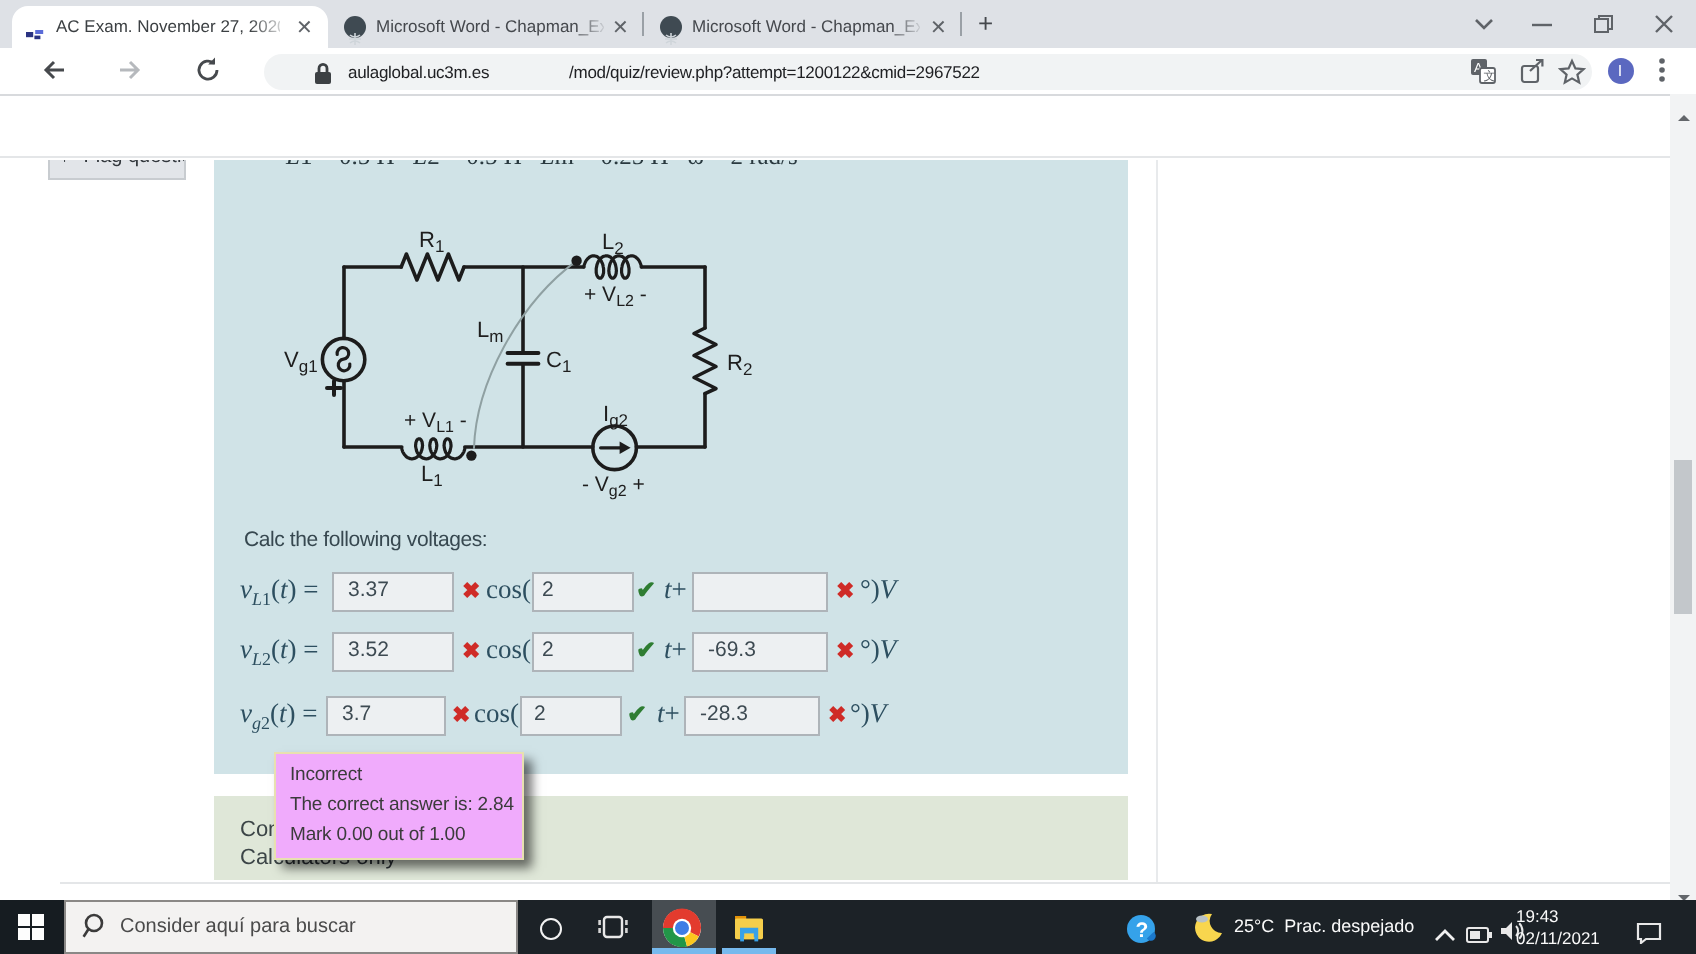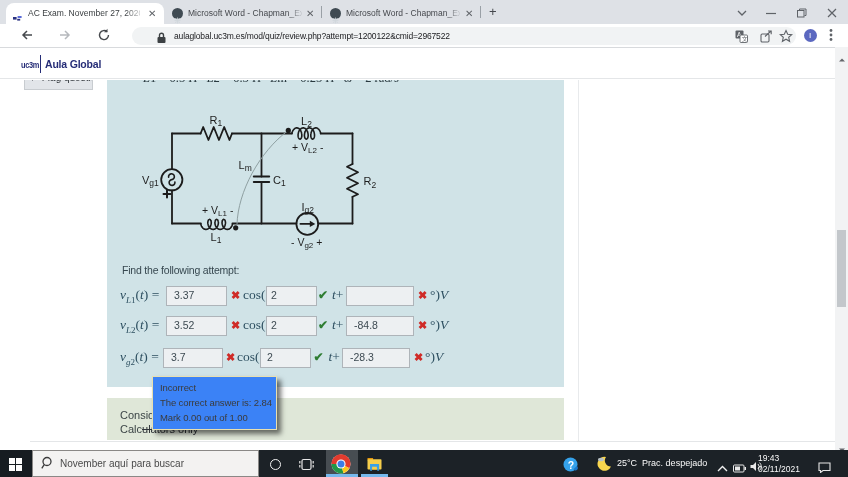--- a/index.html
+++ b/index.html
@@ -67,21 +67,21 @@
       </svg></div>
   <div class="abs" style="left:97px;top:28px;width:14px;height:14px;"><svg width="14" height="14">
         <path d="M11.5,7 a4.5,4.5 0 1 1 -1.4,-3.2" stroke="#46494d" stroke-width="1.4" fill="none"></path>
         <path d="M10.5,0.8 v3.4 h-3.4 z" fill="#46494d"></path>
       </svg></div>
   <div class="abs" style="left:132px;top:26.5px;width:664px;height:18.5px;background:#f1f3f4;border-radius:10px;"></div>
   <div class="abs" style="left:156px;top:30px;width:11px;height:12px;"><svg width="11" height="12">
         <rect x="1.5" y="5" width="8" height="6" rx="1" fill="#3c4043"></rect>
         <path d="M3.5,5 v-1.8 a2,2 0 0 1 4,0 V5" stroke="#3c4043" stroke-width="1.4" fill="none"></path>
       </svg></div>
-  <div class="abs" style="left:174px;top:30.5px;font-size:8.5px;letter-spacing:-0.15px;color:#202124;">aulaglobal.uc3m.es<span style="color:#202124;">/mod/quiz/review.php?attempt=1200122&amp;cmid=2967522</span></div>
+  <div class="abs" style="left:174px;top:30.5px;font-size:8.5px;letter-spacing:-0.15px;color:#202124;">aulaglobal.uc3m.es<span style="color:#202124;margin-left:40px;">/mod/quiz/review.php?attempt=1200122&amp;cmid=2967522</span></div>
 
   <div class="abs" style="left:735px;top:29px;width:13px;height:13px;"><svg width="13" height="13">
         <rect x="0.5" y="0.5" width="8" height="8" rx="1" fill="#5f6368"></rect>
         <text x="2" y="7" font-size="6.5" fill="#fff" font-family="Liberation Sans">A</text>
         <rect x="5" y="5" width="7.5" height="7.5" rx="1" fill="#fff" stroke="#5f6368" stroke-width="0.9"></rect>
         <text x="6.8" y="11.2" font-size="6" fill="#5f6368" font-family="Liberation Sans">文</text>
       </svg></div>
   <div class="abs" style="left:760px;top:29px;width:13px;height:13px;"><svg width="13" height="13">
         <rect x="1" y="4" width="8" height="8" rx="1.2" stroke="#5f6368" stroke-width="1.1" fill="none"></rect>
         <path d="M5,6.5 L11,1 M8,1 h3.2 v3.2" stroke="#5f6368" stroke-width="1.1" fill="none"></path>
@@ -92,25 +92,20 @@
   <div class="abs" style="left:803.5px;top:28.5px;width:13px;height:13px;border-radius:50%;background:#5b68c0;color:#fff;font-size:8px;text-align:center;line-height:13px;">I</div>
   <div class="abs" style="left:829px;top:28px;width:4px;height:14px;"><svg width="4" height="14">
         <circle cx="2" cy="2.5" r="1.4" fill="#5f6368"></circle>
         <circle cx="2" cy="7" r="1.4" fill="#5f6368"></circle>
         <circle cx="2" cy="11.5" r="1.4" fill="#5f6368"></circle>
       </svg></div>
 
   <div class="abs" style="left:0;top:47px;width:848px;height:403px;background:#fff;border-top:1px solid #d8dadd;"></div>
 
   <div class="abs" style="left:0;top:48px;width:835px;height:31px;background:#fff;border-bottom:1px solid #e4e6e8;"></div>
-  <div class="abs" style="left:20px;top:55px;width:160px;height:20px;color:#262d77;">
-    <span style="position:absolute;left:1px;top:4px;font-size:9.5px;font-weight:bold;letter-spacing:-0.4px;transform:scaleX(0.78);transform-origin:left center;">uc3m</span>
-    <span style="position:absolute;left:20px;top:0px;width:1.3px;height:18px;background:#262d77;"></span>
-    <span style="position:absolute;left:25px;top:3px;font-size:10.5px;font-weight:bold;letter-spacing:-0.2px;">Aula Global</span>
-  </div>
 
   <div class="abs" style="left:24px;top:80px;width:69px;height:9.5px;background:#e2e5e9;border:1px solid #c8ccd0;border-top:none;overflow:hidden;">
     <span style="position:absolute;left:5px;top:-8px;font-size:10px;color:#33383d;white-space:nowrap;">⚑ Flag question</span>
   </div>
 
   <div class="abs" style="left:107px;top:80px;width:457px;height:307px;background:#d0e3e7;overflow:hidden;">
 
     <div style="position:absolute;left:36px;top:-9px;font-size:12.5px;color:#2a3a40;font-family:'Liberation Serif',serif;white-space:nowrap;"><i>L</i>1 = 0.5 H &nbsp; <i>L</i>2 = 0.5 H &nbsp; <i>L</i>m = 0.25 H &nbsp; ω = 2 rad/s</div>
 
     <svg style="position:absolute;left:0;top:0;" width="457" height="185" viewBox="0 0 457 185">
@@ -155,21 +150,21 @@
         <text x="166" y="103.5">C<tspan dy="2.5" font-size="8.5">1</tspan></text>
         <text x="256.5" y="105">R<tspan dy="2.5" font-size="8.5">2</tspan></text>
         <text x="95" y="133.5" font-size="10.5">+ V<tspan dy="2.3" font-size="8">L1</tspan><tspan dy="-2.3" font-size="10.5"> -</tspan></text>
         <text x="103.5" y="160.5">L<tspan dy="2.5" font-size="8.5">1</tspan></text>
         <text x="194.5" y="130.5">I<tspan dy="2.5" font-size="8.5">g2</tspan></text>
         <text x="184" y="165.5" font-size="10.5">- V<tspan dy="2.3" font-size="8">g2</tspan><tspan dy="-2.3" font-size="10.5"> +</tspan></text>
         <text x="35" y="103.5">V<tspan dy="2.5" font-size="8.5">g1</tspan></text>
       </g>
     </svg>
 
-    <div style="position:absolute;left:15px;top:184px;font-size:10.5px;letter-spacing:-0.2px;color:#374850;">Find the following attempt:</div>
+    <div style="position:absolute;left:15px;top:184px;font-size:10.5px;letter-spacing:-0.2px;color:#374850;">Calc the following voltages:</div>
 
     <div style="position:absolute;left:0;top:206px;width:494px;height:21px;">
       <span style="position:absolute;left:13px;top:1px;font-family:'Liberation Serif',serif;font-size:13.5px;color:#2d4f60;"><i>v</i><sub style="font-size:9px;"><i>L</i>1</sub>(<i>t</i>) =</span>
       <span style="position:absolute;left:59px;top:0;width:61px;height:20px;background:#edf0f2;border:1px solid #aeb4b9;"></span>
       <span style="position:absolute;left:67px;top:3px;font-size:10.5px;color:#3d4a52;">3.37</span>
       <span style="position:absolute;left:124px;top:3px;font-size:11px;font-weight:bold;color:#cf2b27;">✖</span>
       <span style="position:absolute;left:136px;top:1px;font-family:'Liberation Serif',serif;font-size:13.5px;color:#2d4f60;">cos(</span>
       <span style="position:absolute;left:159px;top:0;width:51px;height:20px;background:#edf0f2;border:1px solid #aeb4b9;"></span>
       <span style="position:absolute;left:164px;top:3px;font-size:10.5px;color:#3d4a52;">2</span>
       <span style="position:absolute;left:211px;top:2px;font-size:12px;font-weight:bold;color:#2e7d32;">✔</span>
@@ -184,21 +179,21 @@
       <span style="position:absolute;left:13px;top:1px;font-family:'Liberation Serif',serif;font-size:13.5px;color:#2d4f60;"><i>v</i><sub style="font-size:9px;"><i>L</i>2</sub>(<i>t</i>) =</span>
       <span style="position:absolute;left:59px;top:0;width:61px;height:20px;background:#edf0f2;border:1px solid #aeb4b9;"></span>
       <span style="position:absolute;left:67px;top:3px;font-size:10.5px;color:#3d4a52;">3.52</span>
       <span style="position:absolute;left:124px;top:3px;font-size:11px;font-weight:bold;color:#cf2b27;">✖</span>
       <span style="position:absolute;left:136px;top:1px;font-family:'Liberation Serif',serif;font-size:13.5px;color:#2d4f60;">cos(</span>
       <span style="position:absolute;left:159px;top:0;width:51px;height:20px;background:#edf0f2;border:1px solid #aeb4b9;"></span>
       <span style="position:absolute;left:164px;top:3px;font-size:10.5px;color:#3d4a52;">2</span>
       <span style="position:absolute;left:211px;top:2px;font-size:12px;font-weight:bold;color:#2e7d32;">✔</span>
       <span style="position:absolute;left:225px;top:1px;font-family:'Liberation Serif',serif;font-size:13.5px;color:#2d4f60;"><i>t</i>+</span>
       <span style="position:absolute;left:239px;top:0;width:68px;height:20px;background:#edf0f2;border:1px solid #aeb4b9;"></span>
-      <span style="position:absolute;left:247px;top:3px;font-size:10.5px;color:#3d4a52;">-84.8</span>
+      <span style="position:absolute;left:247px;top:3px;font-size:10.5px;color:#3d4a52;">-69.3</span>
       <span style="position:absolute;left:311px;top:3px;font-size:11px;font-weight:bold;color:#cf2b27;">✖</span>
       <span style="position:absolute;left:323px;top:1px;font-family:'Liberation Serif',serif;font-size:13.5px;color:#2d4f60;">°)<i>V</i></span>
     </div>
 
     <div style="position:absolute;left:0;top:268px;width:502px;height:21px;">
       <span style="position:absolute;left:13px;top:1px;font-family:'Liberation Serif',serif;font-size:13.5px;color:#2d4f60;"><i>v</i><sub style="font-size:9px;"><i>g</i>2</sub>(<i>t</i>) =</span>
       <span style="position:absolute;left:56px;top:0;width:60px;height:20px;background:#edf0f2;border:1px solid #aeb4b9;"></span>
       <span style="position:absolute;left:64px;top:3px;font-size:10.5px;color:#3d4a52;">3.7</span>
       <span style="position:absolute;left:119px;top:3px;font-size:11px;font-weight:bold;color:#cf2b27;">✖</span>
       <span style="position:absolute;left:130px;top:1px;font-family:'Liberation Serif',serif;font-size:13.5px;color:#2d4f60;">cos(</span>
@@ -211,21 +206,21 @@
       <span style="position:absolute;left:307px;top:3px;font-size:11px;font-weight:bold;color:#cf2b27;">✖</span>
       <span style="position:absolute;left:318px;top:1px;font-family:'Liberation Serif',serif;font-size:13.5px;color:#2d4f60;">°)<i>V</i></span>
     </div>
   </div>
 
   <div class="abs" style="left:107px;top:398px;width:457px;height:42px;background:#dfe7d8;overflow:hidden;">
     <div style="position:absolute;left:13px;top:10.5px;font-size:11px;color:#3c4547;">Consider</div>
     <div style="position:absolute;left:13px;top:25px;font-size:11px;color:#3c4547;">Calc<span style="text-decoration:line-through;color:#2e3338;">ulators only</span></div>
   </div>
 
-  <div class="abs" style="left:152px;top:376px;width:125px;height:54px;background:#3b82f6;box-shadow:4px 4px 5px rgba(0,0,0,0.55);border:1px solid #e8e0b0;">
+  <div class="abs" style="left:137px;top:376px;width:125px;height:54px;background:#f0abfc;box-shadow:4px 4px 5px rgba(0,0,0,0.55);border:1px solid #e8e0b0;">
     <div style="position:absolute;left:7px;top:3px;font-size:9.5px;letter-spacing:-0.1px;color:#3b3b3b;line-height:15px;white-space:nowrap;">Incorrect<br>The correct answer is: 2.84<br>Mark 0.00 out of 1.00</div>
   </div>
 
   <div class="abs" style="left:578px;top:80px;width:1px;height:361px;background:#e8eaec;"></div>
   <div class="abs" style="left:30px;top:441px;width:805px;height:1px;background:#e4e6e8;"></div>
 
   <div class="abs" style="left:835px;top:47px;width:13px;height:403px;background:#f2f3f4;"></div>
   <div class="abs" style="left:837px;top:230px;width:9px;height:77px;background:#c3c7cb;"></div>
   <div class="abs" style="left:838px;top:50px;width:8px;height:8px;"><svg width="8" height="8">
         <path d="M1,5.5 L4,2.5 L7,5.5 Z" fill="#63666a"></path>
@@ -242,21 +237,21 @@
         <rect x="7" y="0" width="6" height="6" fill="#fdfdfd"></rect>
         <rect x="0" y="7" width="6" height="6" fill="#fdfdfd"></rect>
         <rect x="7" y="7" width="6" height="6" fill="#fdfdfd"></rect>
       </svg></div>
 
   <div class="abs" style="left:32px;top:450px;width:227px;height:27px;background:#f3f2f1;border:1px solid #8a8886;"></div>
   <div class="abs" style="left:41px;top:456px;width:14px;height:14px;"><svg width="14" height="14">
         <circle cx="6" cy="5.5" r="4" stroke="#3b3b3b" stroke-width="1.3" fill="none"></circle>
         <path d="M3.2,8.6 L0.8,12.4" stroke="#3b3b3b" stroke-width="1.3"></path>
       </svg></div>
-  <div class="abs" style="left:60px;top:458px;font-size:10px;color:#4a4a4a;">November aquí para buscar</div>
+  <div class="abs" style="left:60px;top:458px;font-size:10px;color:#4a4a4a;">Consider aquí para buscar</div>
 
   <div class="abs" style="left:270px;top:459px;width:11px;height:11px;border:1.6px solid #f2f2f2;border-radius:50%;"></div>
 
   <div class="abs" style="left:299px;top:457px;width:15px;height:13px;"><svg width="15" height="13">
         <rect x="3" y="1.5" width="9" height="10" rx="1.5" stroke="#e8e8e8" stroke-width="1.2" fill="none"></rect>
         <path d="M0.8,3 v2.5 M0.8,7 v2.5 M14.2,3 v2.5 M14.2,7 v2.5" stroke="#d6d6d6" stroke-width="1.3"></path>
       </svg></div>
 
   <div class="abs" style="left:326px;top:450px;width:32px;height:27px;background:#474d52;"></div>
   <div class="abs" style="left:331px;top:453.5px;width:20px;height:20px;"><svg width="20" height="20">

